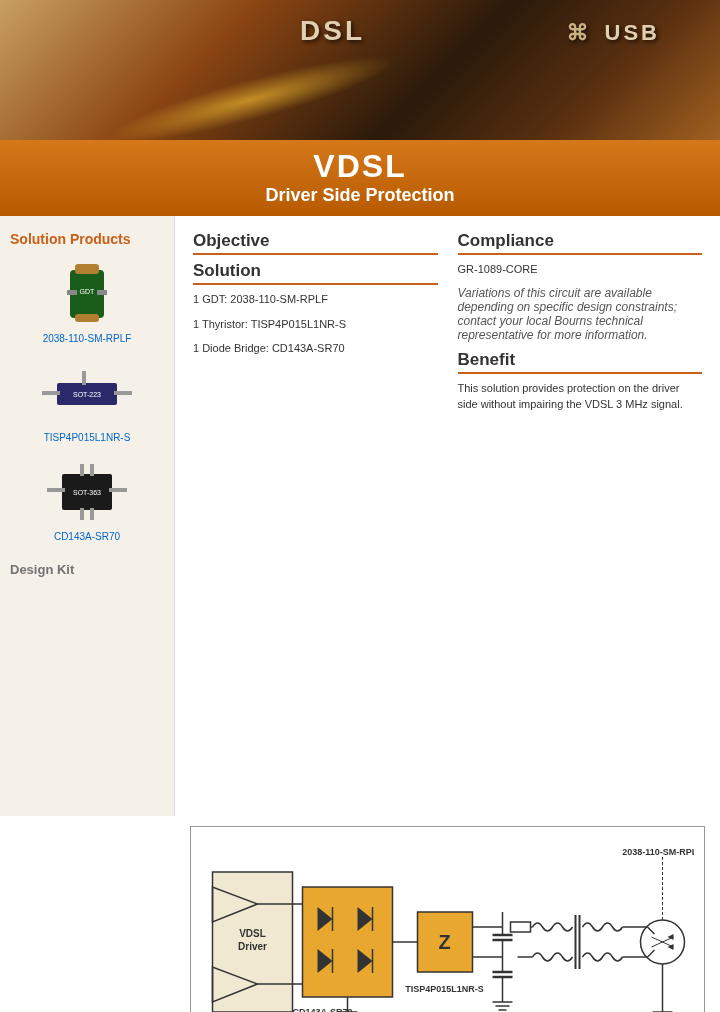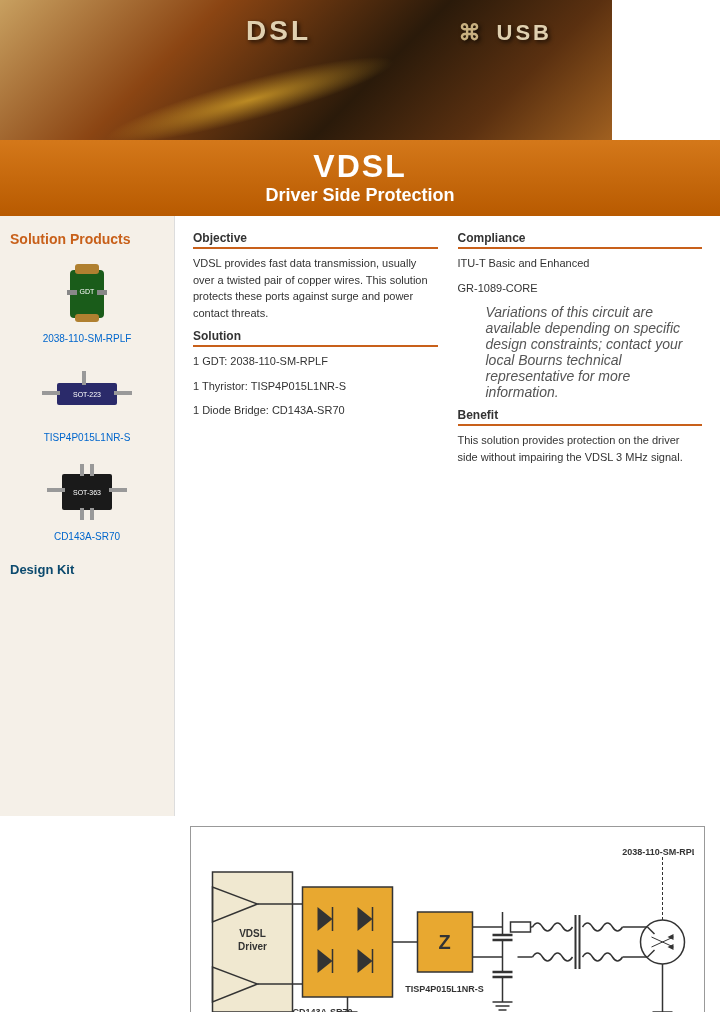--- a/index.html
+++ b/index.html
@@ -1,20 +1,20 @@
 <!DOCTYPE html>
 <html><head>
   <meta charset="utf-8">
   <style>
     * { margin: 0; padding: 0; box-sizing: border-box; }
     body { width: 720px; min-height: 1012px; font-family: Arial, sans-serif; font-size: 12px; background: #fff; overflow-x: hidden; }
 
     
     .hero {
-      width: 612px;
+      width: 720px;
       height: 140px;
       background: linear-gradient(135deg, #c8a060 0%, #8b4513 30%, #2a1a0a 60%, #5a3010 80%, #a06020 100%);
       position: relative;
       overflow: hidden;
     }
     .hero-dsl {
       position: absolute;
       top: 15px;
       left: 50%;
       transform: translateX(-60px);
@@ -105,21 +105,21 @@
       font-size: 10px;
       text-align: center;
       text-decoration: none;
     }
 
     
     .design-kit-section {
       margin-top: 20px;
     }
     .design-kit-title {
-      color: #0c4a6e;
+      color: #737373;
       font-size: 13px;
       font-weight: bold;
       margin-bottom: 8px;
     }
     .kit-img {
       width: 120px;
       height: 65px;
       background: linear-gradient(135deg, #8b1a1a 0%, #cc2222 40%, #dd4444 60%, #8b1a1a 100%);
       border-radius: 3px;
       position: relative;
@@ -134,21 +134,21 @@
       background: rgba(255,255,255,0.2);
       border-radius: 2px;
     }
 
     
     .content {
       flex: 1;
       padding: 15px 18px;
     }
     .section-title {
-      font-size: 12px;
+      font-size: 17px;
       font-weight: bold;
       color: #333;
       border-bottom: 2px solid #c8601a;
       padding-bottom: 2px;
       margin-bottom: 6px;
     }
     .content-row {
       display: flex;
       gap: 20px;
       margin-bottom: 12px;
@@ -260,34 +260,32 @@
       <div class="design-kit-title">Design Kit</div>
     </div>
   </div>
 
   <div class="content">
 
     <div class="content-row">
 
       <div class="content-col">
         <div class="section-title">Objective</div>
-        <p class="section-text">VDSL provides fast data transmission, usually over a twisted pair of copper wires. This solution protects these ports against surge and power contact threats.</p>
 
         <div class="section-title">Solution</div>
         <p class="section-text">1 GDT: 2038-110-SM-RPLF</p>
         <p class="section-text">1 Thyristor: TISP4P015L1NR-S</p>
         <p class="section-text">1 Diode Bridge: CD143A-SR70</p>
       </div>
 
       <div class="content-col">
         <div class="section-title">Compliance</div>
-        <p class="section-text">ITU-T Basic and Enhanced</p>
         <p class="section-text">GR-1089-CORE</p>
 
-        <p class="alt-rec-italic" style="margin-top:4px; font-size:14px;margin-left:28px;">Variations of this circuit are available depending on specific design constraints; contact your local Bourns technical representative for more information.</p>
+        <p class="alt-rec-italic" style="margin-top:4px; font-size:12px;">Variations of this circuit are available depending on specific design constraints; contact your local Bourns technical representative for more information.</p>
 
         <div class="section-title" style="margin-top:8px;">Benefit</div>
         <p class="section-text">This solution provides protection on the driver side without impairing the VDSL 3 MHz signal.</p>
       </div>
     </div>
 
   </div>
 </div>
 
 <div class="circuit-area">

